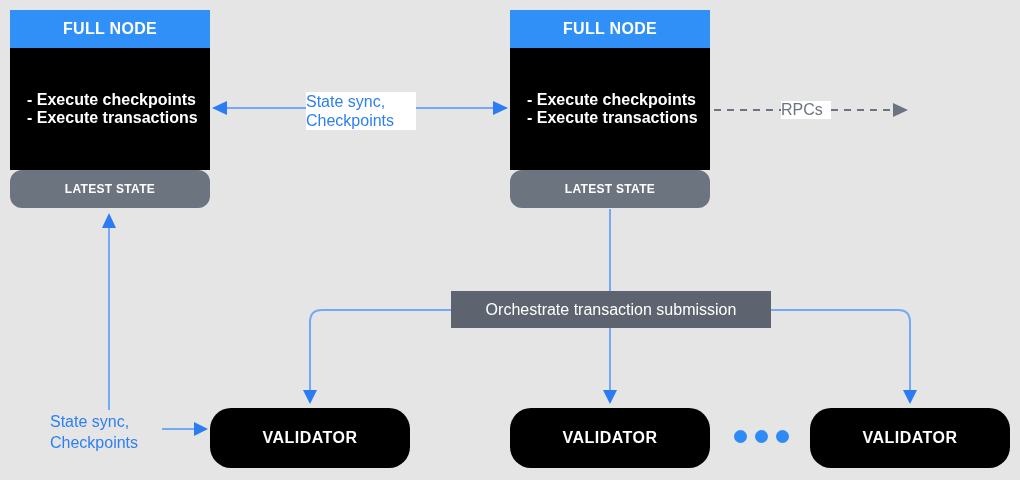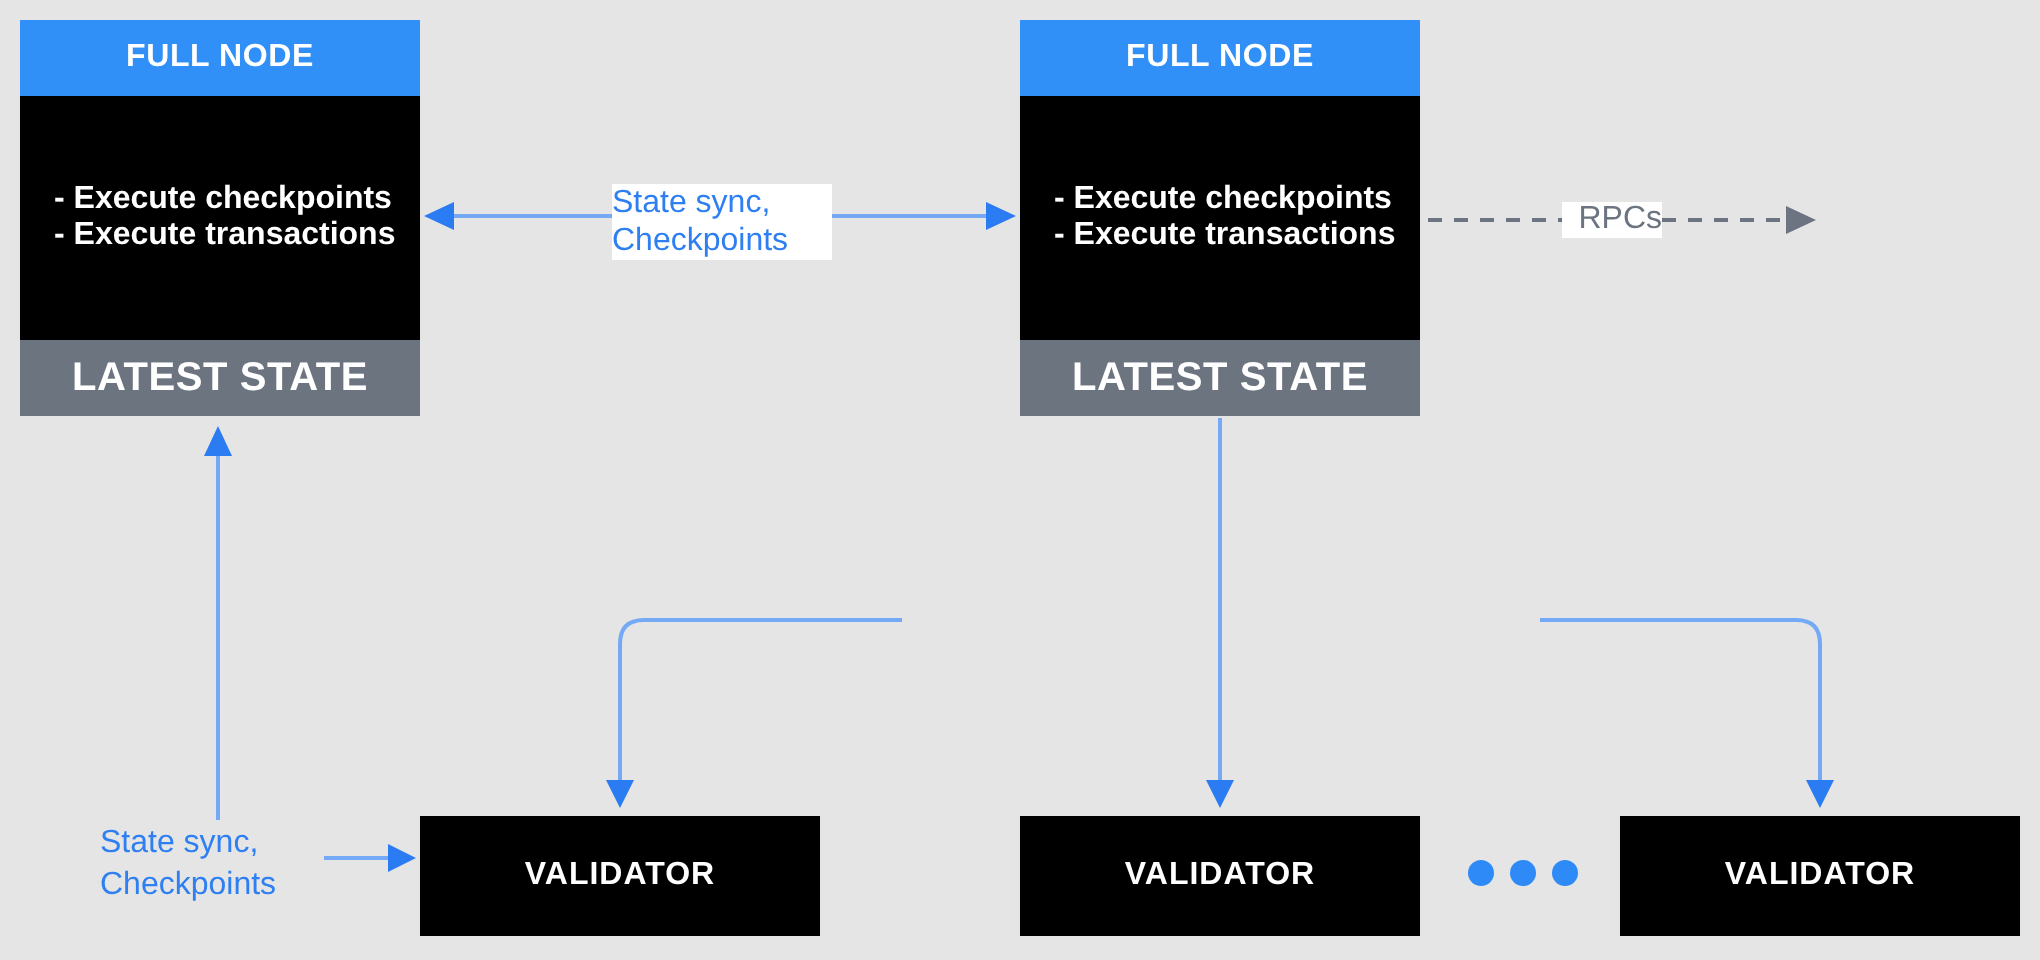--- a/index.html
+++ b/index.html
@@ -14,52 +14,52 @@
   .node-header {
     height:38px; background:#3190F7; color:#fff; font-size:16px; font-weight:700;
     display:flex; align-items:center; justify-content:center; letter-spacing:.3px;
   }
   .node-body {
     height:122px; background:#000; color:#fff; font-size:16px; font-weight:600;
     display:flex; flex-direction:column; justify-content:center; 
     padding-left:17px; box-sizing:border-box;
   }
   .node-footer {
-    height:38px; background:#6C7480; color:#fff; font-size:20px; font-weight:700;
-    display:flex; align-items:center; justify-content:center; letter-spacing:.3px;
+    height:38px; background:#6C7480; color:#fff; font-size:12px; font-weight:700;
+    display:flex; align-items:center; justify-content:center; letter-spacing:.3px;border-radius:12px;
   }
   .node-1 { left:10px; }
   .node-2 { left:510px; }
 
   
   .orchestrator {
     position:absolute; left:451px; top:291px; width:320px; height:37px;
     background:#5D6470; color:#fff; font-size:16px; z-index:1;
     display:flex; align-items:center; justify-content:center;
   }
 
   
   .validator {
     position:absolute; top:408px; width:200px; height:60px; background:#000;
     color:#fff; font-size:16px; font-weight:700; letter-spacing:.5px; z-index:1;
-    display:flex; align-items:center; justify-content:center;
+    display:flex; align-items:center; justify-content:center;border-radius:21px;
   }
   .validator-1 { left:210px; }
   .validator-2 { left:510px; }
   .validator-3 { left:810px; }
 
   
   .sync-label {
     position:absolute; color:#2E7FF2; font-size:16px; line-height:19px;
     text-align:left; z-index:2;
   }
   .sync-label-top { left:306px; top:92px; width:110px; background:#fff; }
   .sync-label-bottom { left:50px; top:411px; width:120px; line-height:21px; background:transparent; }
   .rpc-label {
-    position:absolute; left:781px; top:101px; width:50px; text-align:right;
+    position:absolute; left:781px; top:101px; width:50px; text-align:left;
     color:#6B7480; font-size:16px; background:#fff; z-index:2;
   }
 
   
   .dots { position:absolute; left:734px; top:430px; display:flex; column-gap:8px; z-index:1; }
   .dots .dot { width:13px; height:13px; border-radius:50%; background:#2E8AF7; }
 </style>
 </head>
 <body>
 
@@ -108,20 +108,21 @@
     <div class="node-footer">LATEST STATE</div>
   </div>
 
   <div class="sync-label sync-label-top">
     <div>State sync,</div>
     <div>Checkpoints</div>
   </div>
 
   <div class="rpc-label">RPCs</div>
 
+  <div class="orchestrator">Orchestrate transaction submission</div>
 
   <div class="validator validator-1">VALIDATOR</div>
   <div class="validator validator-2">VALIDATOR</div>
   <div class="validator validator-3">VALIDATOR</div>
 
   <div class="dots">
     <span class="dot"></span>
     <span class="dot"></span>
     <span class="dot"></span>
   </div>

